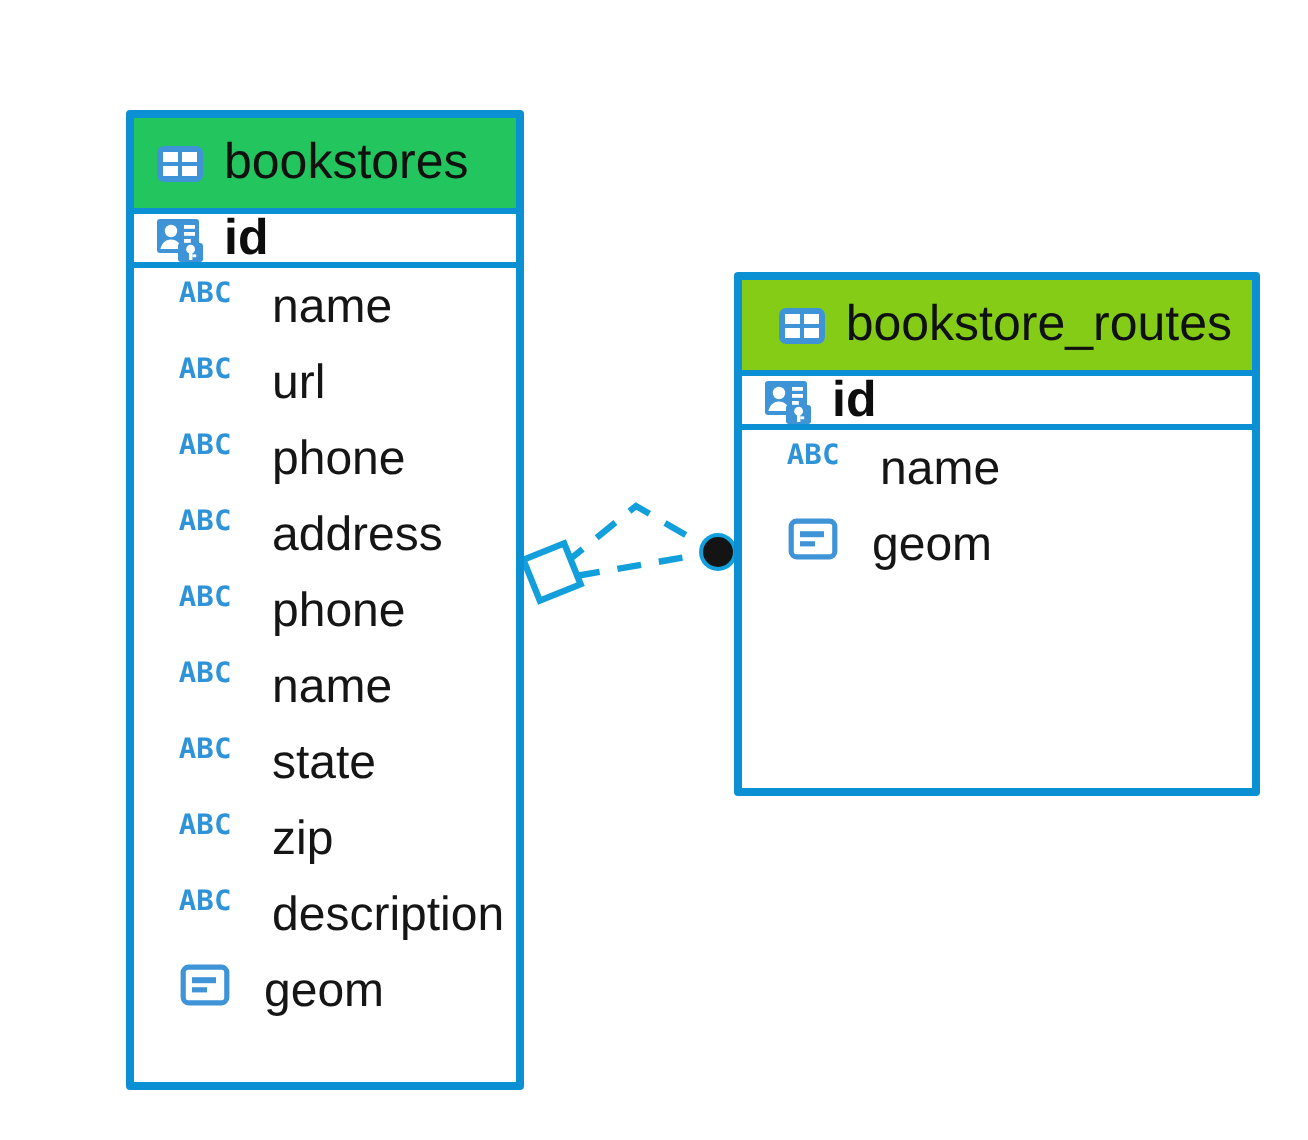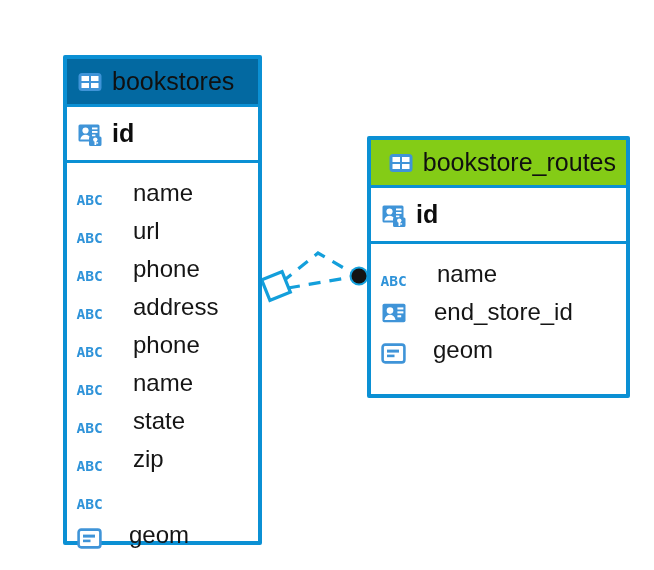--- a/index.html
+++ b/index.html
@@ -24,49 +24,50 @@
     display:flex;
     align-items:center;
     gap:9px;
     height:45px;
     padding:0 10px;
     box-sizing:border-box;
     font-size:25px;
     color:#101010;
     white-space:nowrap;
   }
-  .entity-header.accent{background:#0369a1;}
+  .entity-header.accent{background:#22c55e;}
   .entity-header.neutral{background:#84cc16;justify-content:flex-end;}
 
   .pk-row{
     display:flex;
     align-items:center;
     gap:9px;
-    height:59px;
+    height:30px;
     padding:0 10px;
     box-sizing:border-box;
     border-top:3px solid #0b90d4;
     border-bottom:3px solid #0b90d4;
     font-size:25px;
     font-weight:bold;
     color:#0d0d0d;
     white-space:nowrap;
   }
 
   .field-list{padding:6px 0 8px 0;}
   .field-row{
     display:flex;
-    align-items:flex-end;
-    gap:27px;
+    align-items:flex-start;
+    gap:17px;
     height:38px;
     padding:0 10px;
     box-sizing:border-box;
     font-size:24px;
     color:#151515;
     white-space:nowrap;
+    margin-left:13px;
   }
 
   .ico{
     flex:0 0 auto;
     width:26px;height:26px;
     display:block;
   }
   .ico.small{width:25px;height:21px;}
 
   .abc{
@@ -162,20 +163,21 @@
       <div class="field-row">
         <span class="abc">ABC</span>
         <span>state</span>
       </div>
       <div class="field-row">
         <span class="abc">ABC</span>
         <span>zip</span>
       </div>
       <div class="field-row">
         <span class="abc">ABC</span>
+        <span>description</span>
       </div>
       <div class="field-row">
         <svg class="ico small" viewBox="0 0 25 21">
           <rect x="1.6" y="1.6" width="21.8" height="17.8" rx="2.6" fill="#ffffff" stroke="#3f94d8" stroke-width="2.6"></rect>
           <rect x="6" y="6.6" width="12" height="3" fill="#3f94d8"></rect>
           <rect x="6" y="11.6" width="7.5" height="2.6" fill="#3f94d8"></rect>
         </svg>
         <span>geom</span>
       </div>
 
@@ -212,31 +214,20 @@
     </div>
 
     <div class="field-list">
 
       <div class="field-row">
         <span class="abc">ABC</span>
         <span>name</span>
       </div>
 
 
-      <div class="field-row">
-        <svg class="ico" viewBox="0 0 26 22">
-          <rect x="1.5" y="1.8" width="23" height="18.5" rx="1.8" fill="#3f94d8"></rect>
-          <circle cx="9" cy="8.6" r="3.3" fill="#ffffff"></circle>
-          <path d="M3.4 18 c0.9-3.7 3.2-5.2 5.6-5.2 c2.4 0 4.7 1.5 5.6 5.2 z" fill="#ffffff"></path>
-          <rect x="16.4" y="5.4" width="6" height="2.1" fill="#ffffff"></rect>
-          <rect x="16.4" y="9.3" width="6" height="2.1" fill="#ffffff"></rect>
-          <rect x="16.4" y="13.2" width="3.8" height="2.1" fill="#ffffff"></rect>
-        </svg>
-        <span>end_store_id</span>
-      </div>
 
       <div class="field-row">
         <svg class="ico small" viewBox="0 0 25 21">
           <rect x="1.6" y="1.6" width="21.8" height="17.8" rx="2.6" fill="#ffffff" stroke="#3f94d8" stroke-width="2.6"></rect>
           <rect x="6" y="6.6" width="12" height="3" fill="#3f94d8"></rect>
           <rect x="6" y="11.6" width="7.5" height="2.6" fill="#3f94d8"></rect>
         </svg>
         <span>geom</span>
       </div>
 

